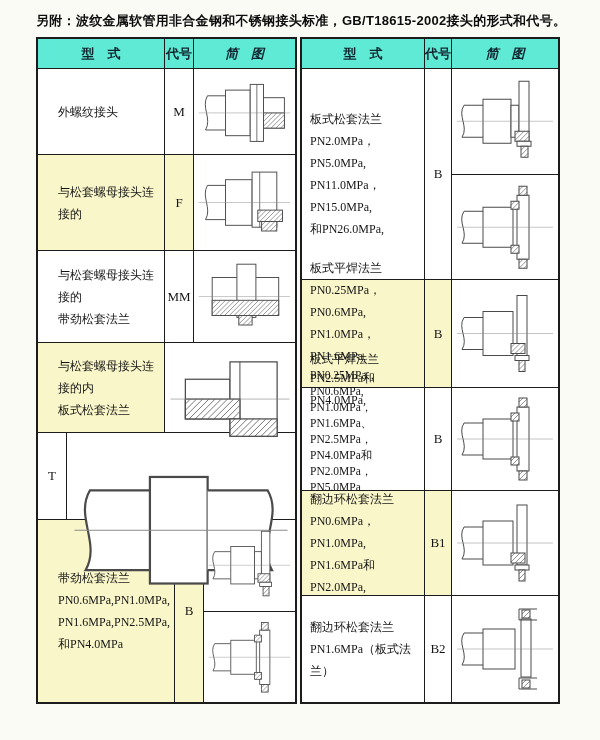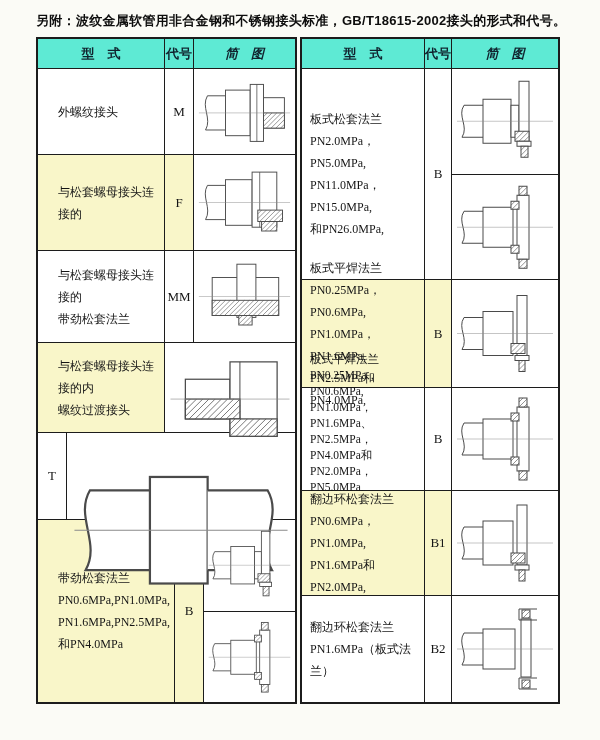--- a/index.html
+++ b/index.html
@@ -155,21 +155,21 @@
                 <line x1="48" y1="72" x2="58" y2="62" stroke="#4a4a4a" stroke-width="0.6"></line>
                 <line x1="53" y1="72" x2="58" y2="67" stroke="#4a4a4a" stroke-width="0.6"></line>
                 <line x1="2" y1="42" x2="98" y2="42" stroke="#8a8a8a" stroke-width="0.5"></line>
               </svg>
             </div>
         </div>
       </div>
 
       <div class="trow" style="height:90px" data-hl="true">
         <div class="cell tcell">与松套螺母接头连接的内
-螺纹过渡接头</div>
+板式松套法兰</div>
         <div class="cell dcell">
           <div class="dbox diag">
               <svg viewBox="0 0 100 84" preserveAspectRatio="xMidYMid meet" xmlns="http://www.w3.org/2000/svg">
                 <rect x="14" y="26" width="36" height="32" fill="#ffffff" stroke="#4a4a4a" stroke-width="1"></rect>
                 <rect x="50" y="12" width="38" height="60" fill="#ffffff" stroke="#4a4a4a" stroke-width="1"></rect>
                 <line x1="58" y1="12" x2="58" y2="72" stroke="#4a4a4a" stroke-width="0.8"></line>
                 <rect x="14" y="42" width="44" height="16" fill="#ffffff" stroke="#4a4a4a" stroke-width="1"></rect>
                 <line x1="14" y1="46" x2="18" y2="42" stroke="#4a4a4a" stroke-width="0.6"></line>
                 <line x1="14" y1="51" x2="23" y2="42" stroke="#4a4a4a" stroke-width="0.6"></line>
                 <line x1="14" y1="56" x2="28" y2="42" stroke="#4a4a4a" stroke-width="0.6"></line>

